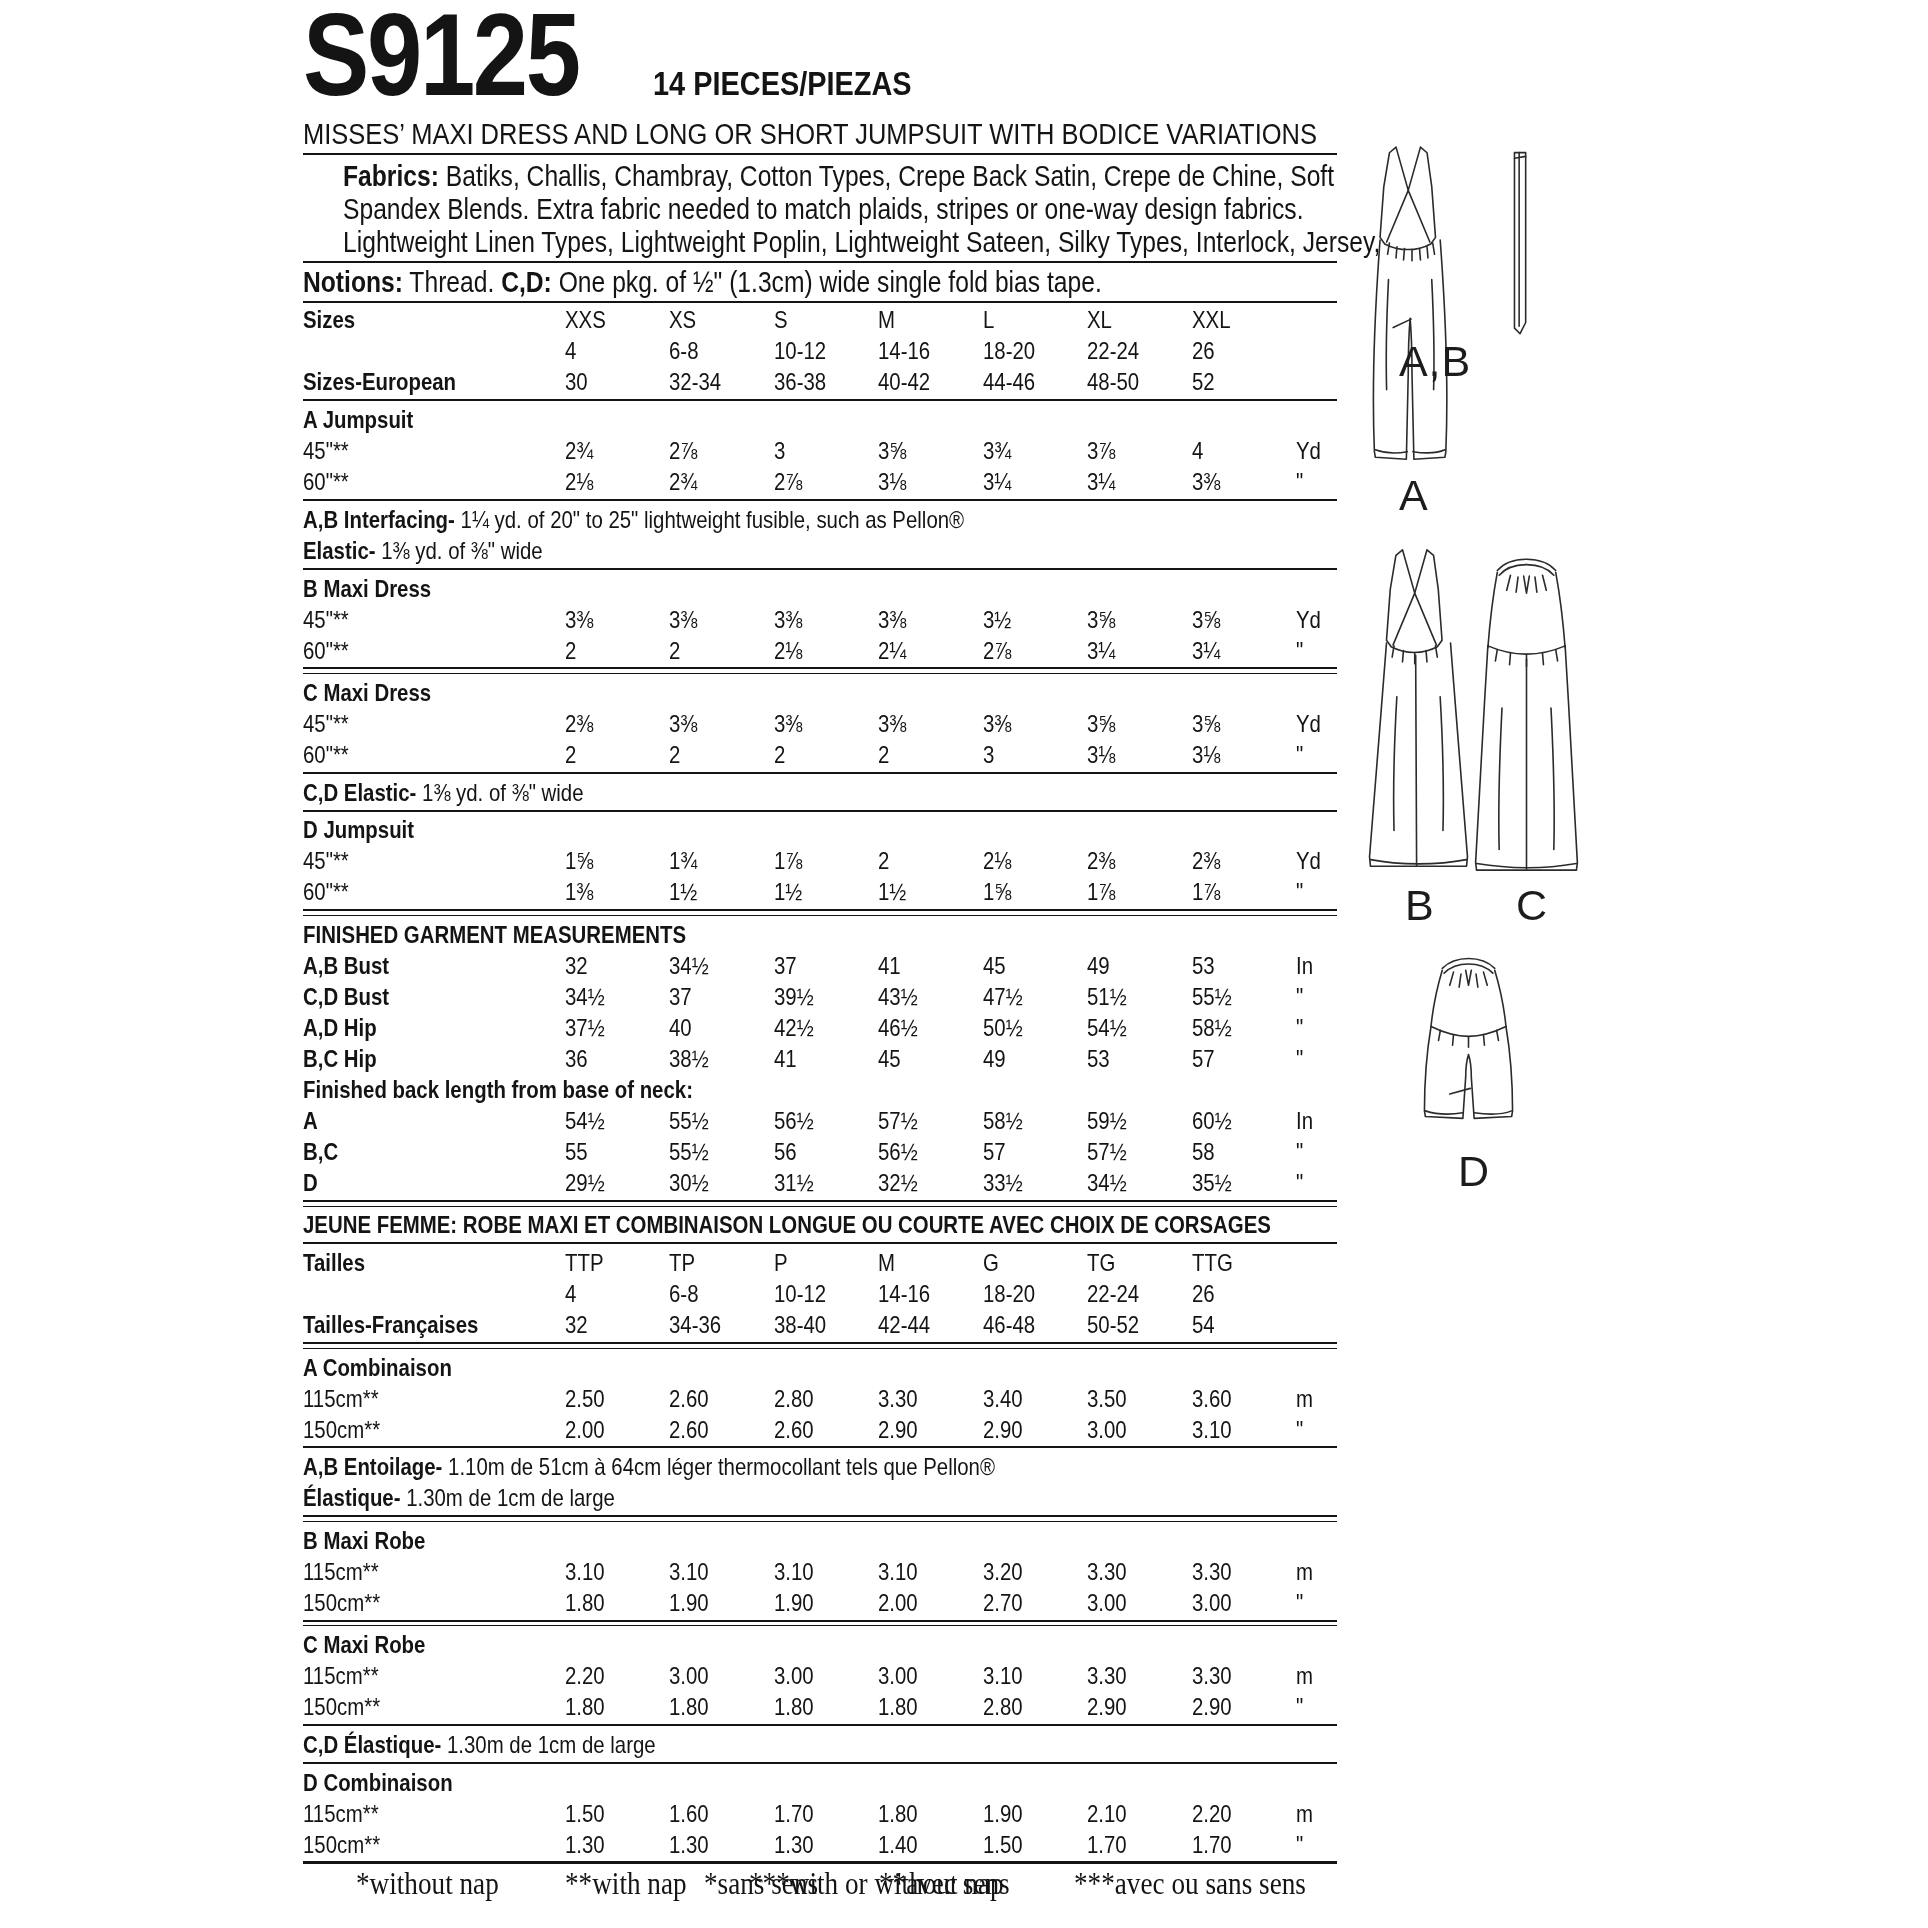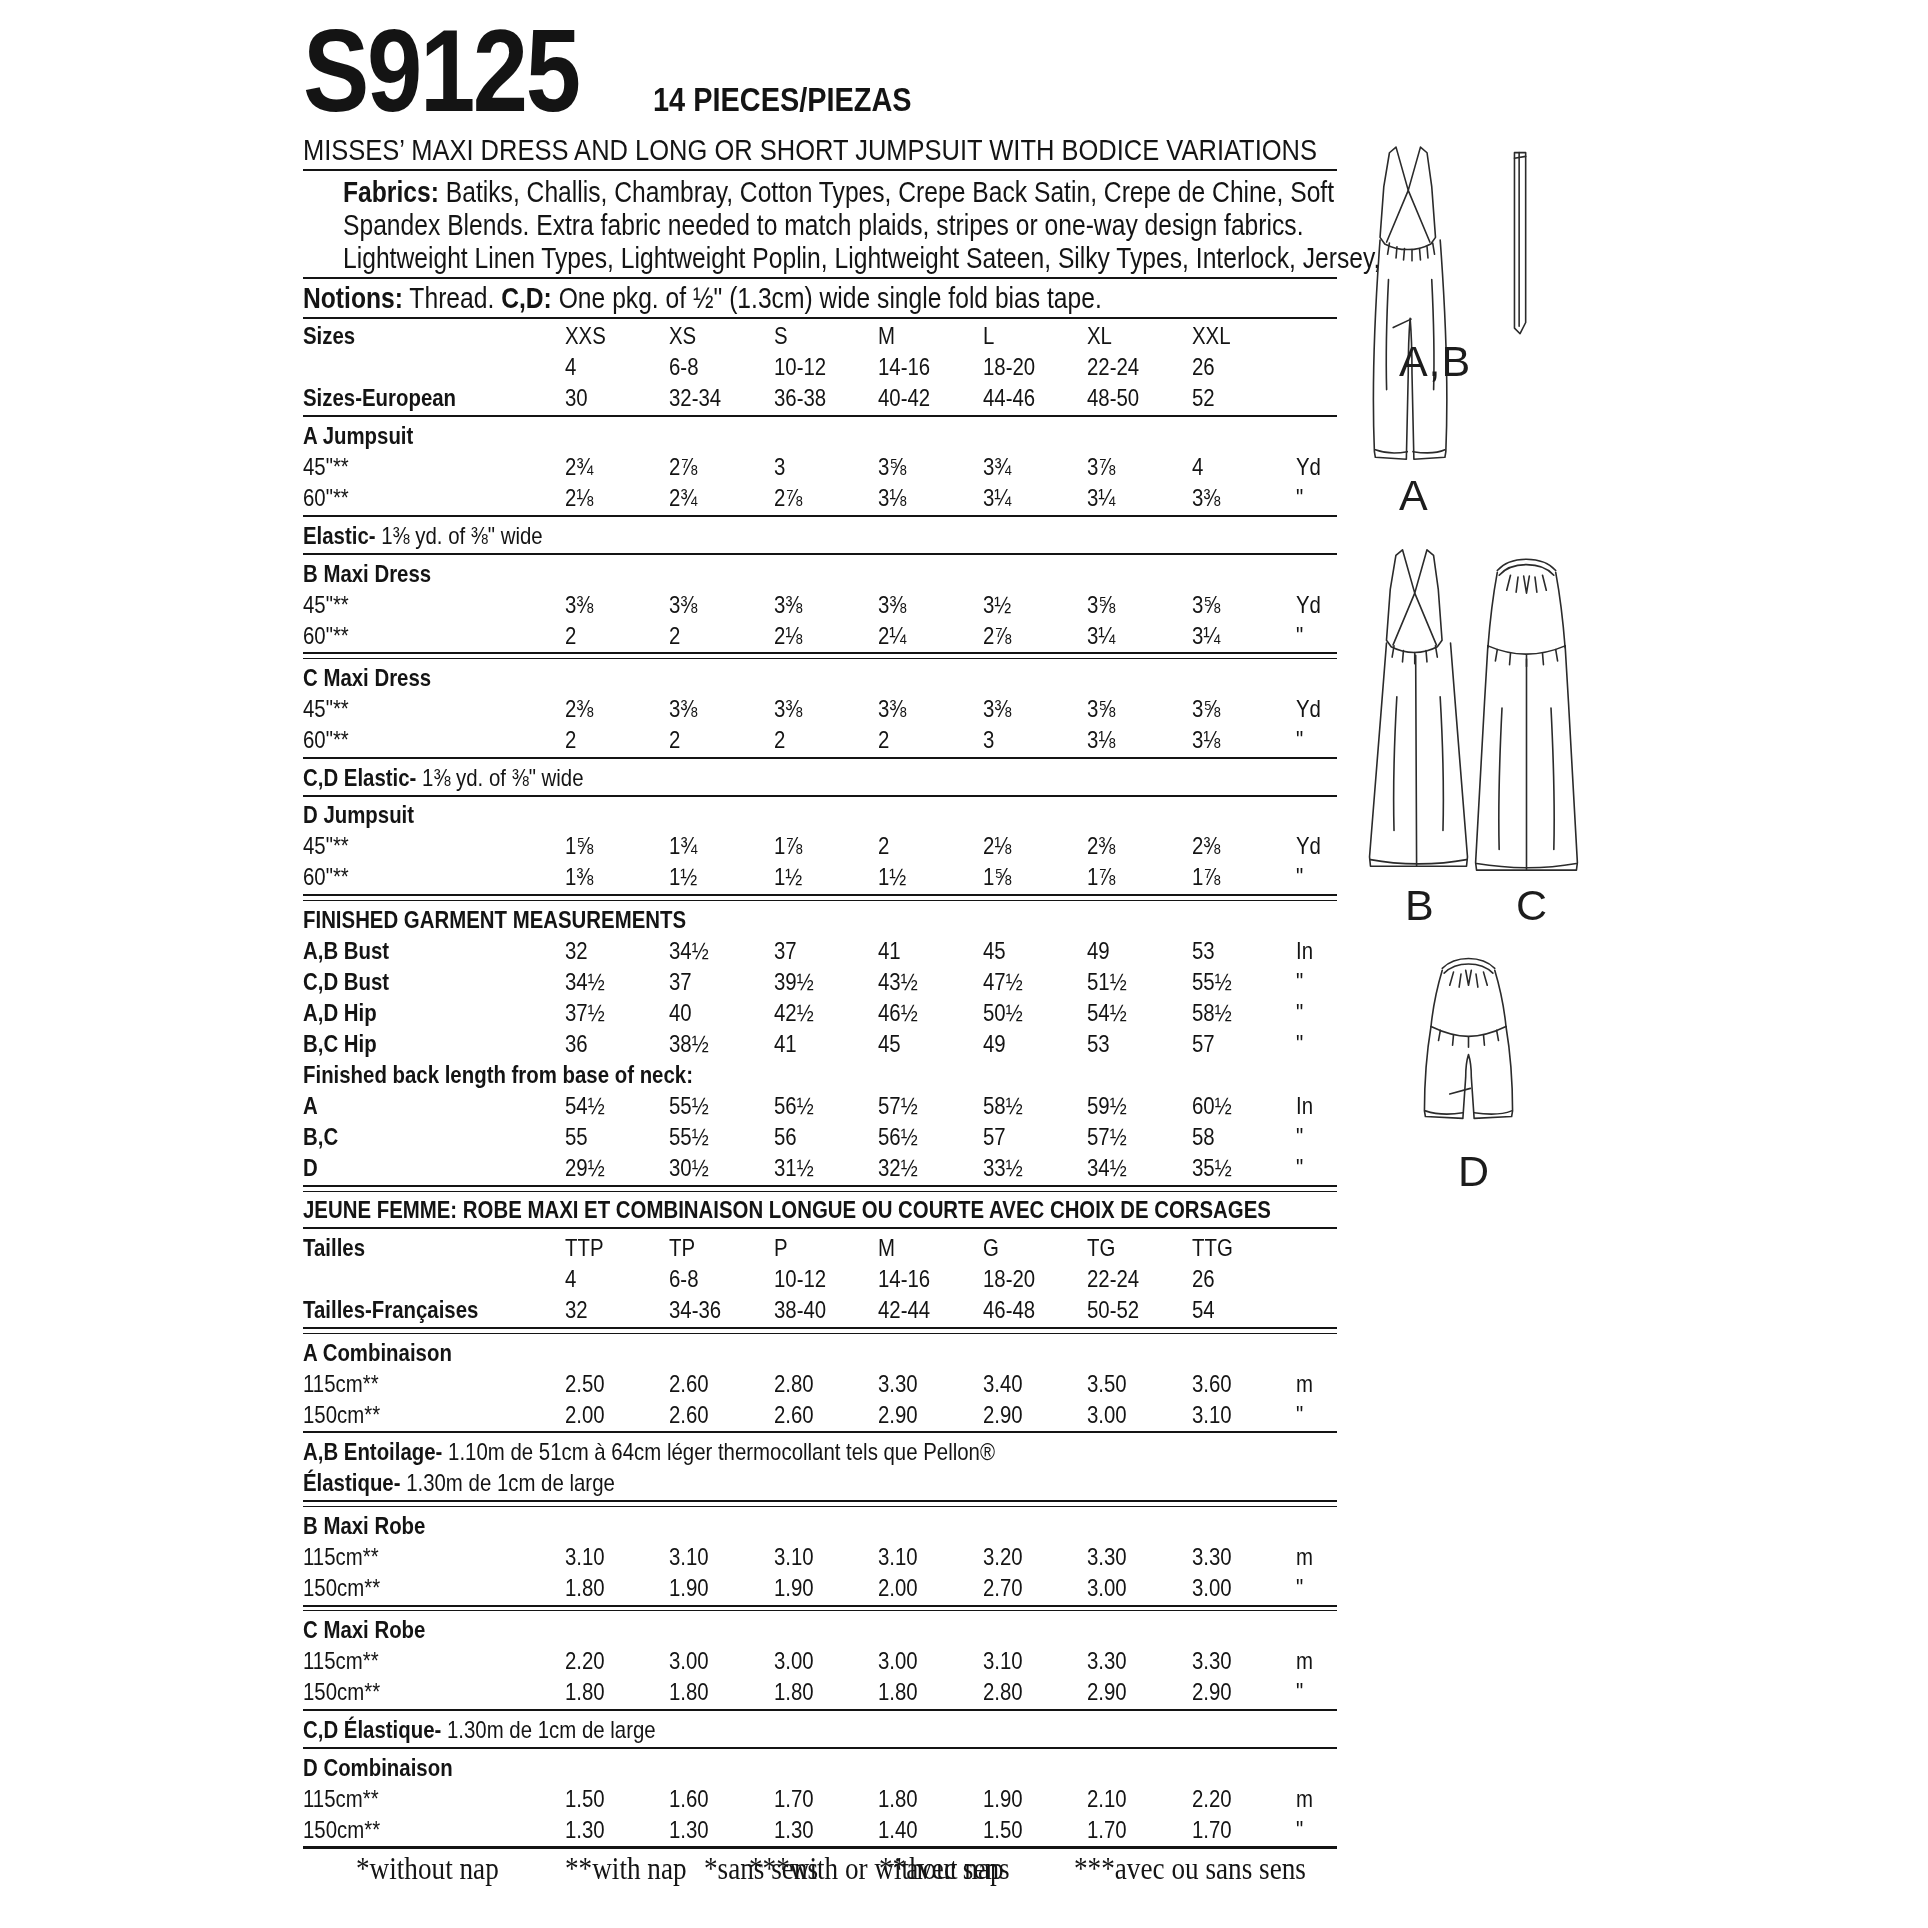--- a/index.html
+++ b/index.html
@@ -4,21 +4,21 @@
 <style>
   html,body{margin:0;padding:0;background:#ffffff;}
   body{width:1928px;height:1928px;position:relative;overflow:hidden;
        font-family:"Liberation Sans",sans-serif;color:#141414;}
   .page{position:absolute;inset:0;background:#fff;}
   
   .t{display:inline-block;transform:scaleX(0.85);transform-origin:0 60%;white-space:nowrap;}
   .b{font-weight:700;}
   .content{position:absolute;left:303px;top:0;width:1034px;}
   
-  .masthead{display:flex;align-items:flex-end;padding-top:19px;height:104px;}
+  .masthead{display:flex;align-items:flex-end;padding-top:3px;height:104px;}
   .pattern-no{font-size:117px;font-weight:700;line-height:0.88;letter-spacing:-2.8px;}
   .pieces{font-size:34px;font-weight:700;margin-left:26px;padding-bottom:3.8px;letter-spacing:0;}
   
   .gtitle{margin-top:8px;height:38px;line-height:38px;font-size:30px;font-weight:400;
           border-bottom:2.8px solid #141414;}
   
   .fabrics{padding-top:4.7px;border-bottom:2.8px solid #141414;padding-bottom:1.9px;}
   .fabrics .ln{height:33px;line-height:33px;font-size:29px;margin-left:40px;}
   .notions{height:38px;line-height:38px;font-size:29px;border-bottom:2.8px solid #141414;}
   
@@ -122,20 +122,21 @@
           <div class="cell c0"><span class="t">2⅛</span></div>
           <div class="cell c1"><span class="t">2¾</span></div>
           <div class="cell c2"><span class="t">2⅞</span></div>
           <div class="cell c3"><span class="t">3⅛</span></div>
           <div class="cell c4"><span class="t">3¼</span></div>
           <div class="cell c5"><span class="t">3¼</span></div>
           <div class="cell c6"><span class="t">3⅜</span></div>
           <div class="cell u"><span class="t">"</span></div>
         </div>
         <div class="rule"></div>
+        <div class="trow"><span class="t"><b>A,B Interfacing-</b><span> 1¼ yd. of 20" to 25" lightweight fusible, such as Pellon®</span></span></div>
         <div class="trow"><span class="t"><b>Elastic-</b><span> 1⅜ yd. of ⅜" wide</span></span></div>
         <div class="rule"></div>
         <div class="trow headrow">
           <div class="lbl"><span class="t b">B Maxi Dress</span></div>
         </div>
         <div class="trow">
           <div class="lbl"><span class="t">45"**</span></div>
           <div class="cell c0"><span class="t">3⅜</span></div>
           <div class="cell c1"><span class="t">3⅜</span></div>
           <div class="cell c2"><span class="t">3⅜</span></div>

